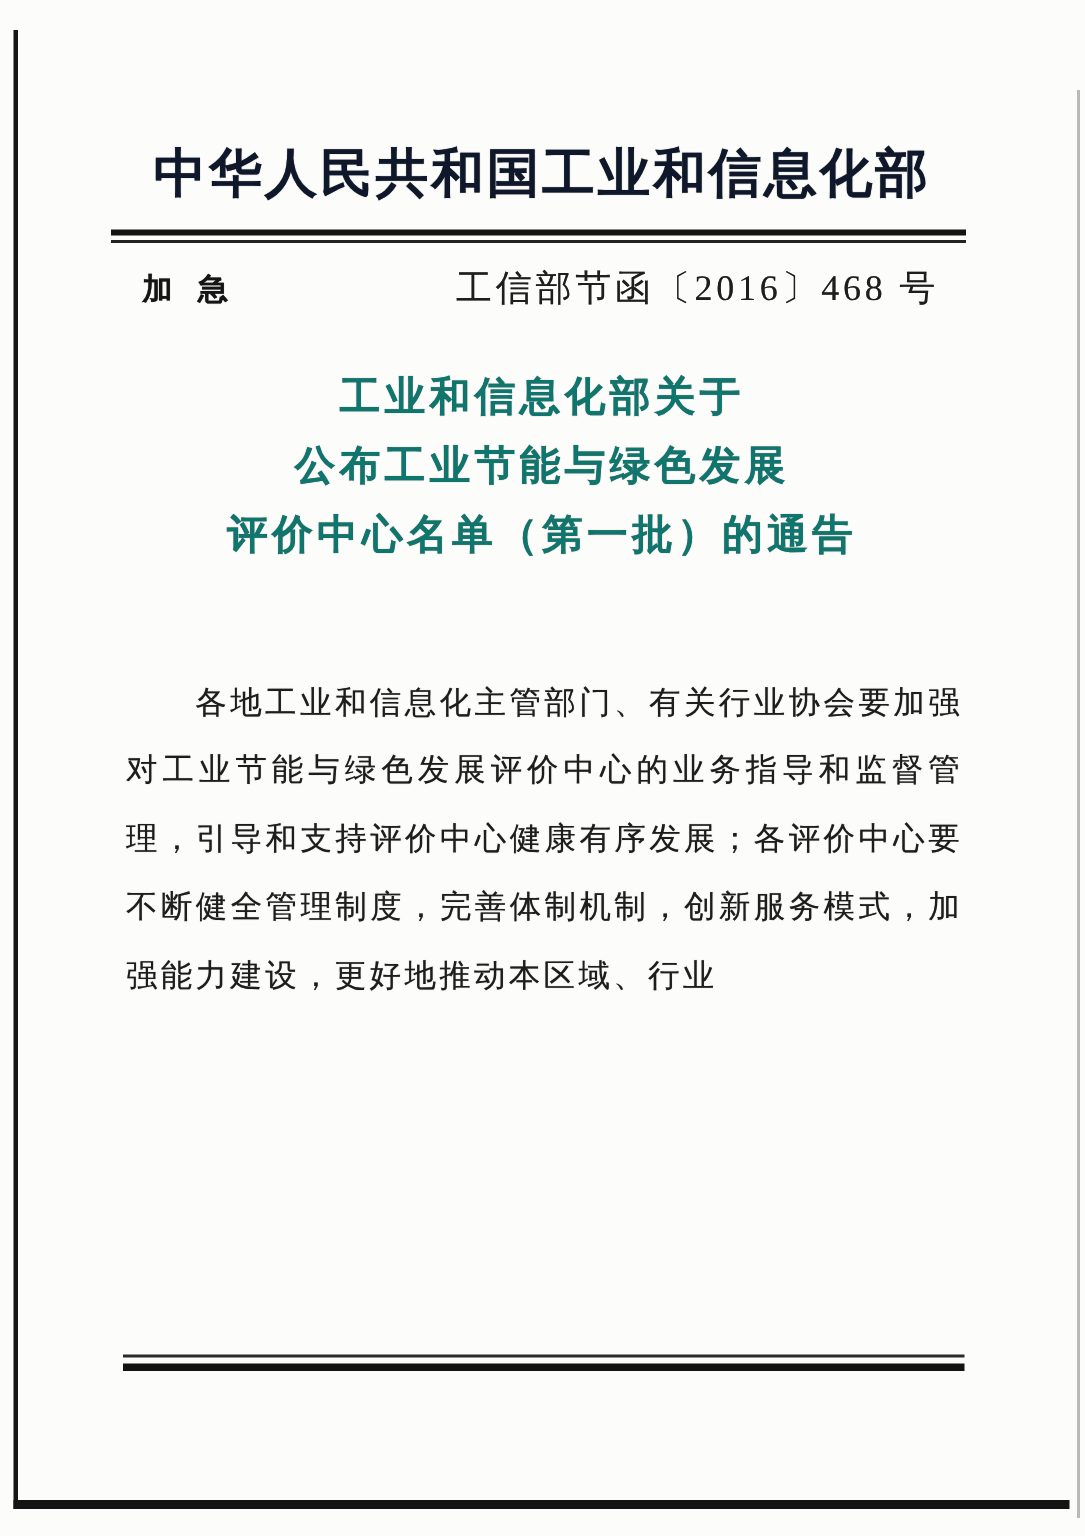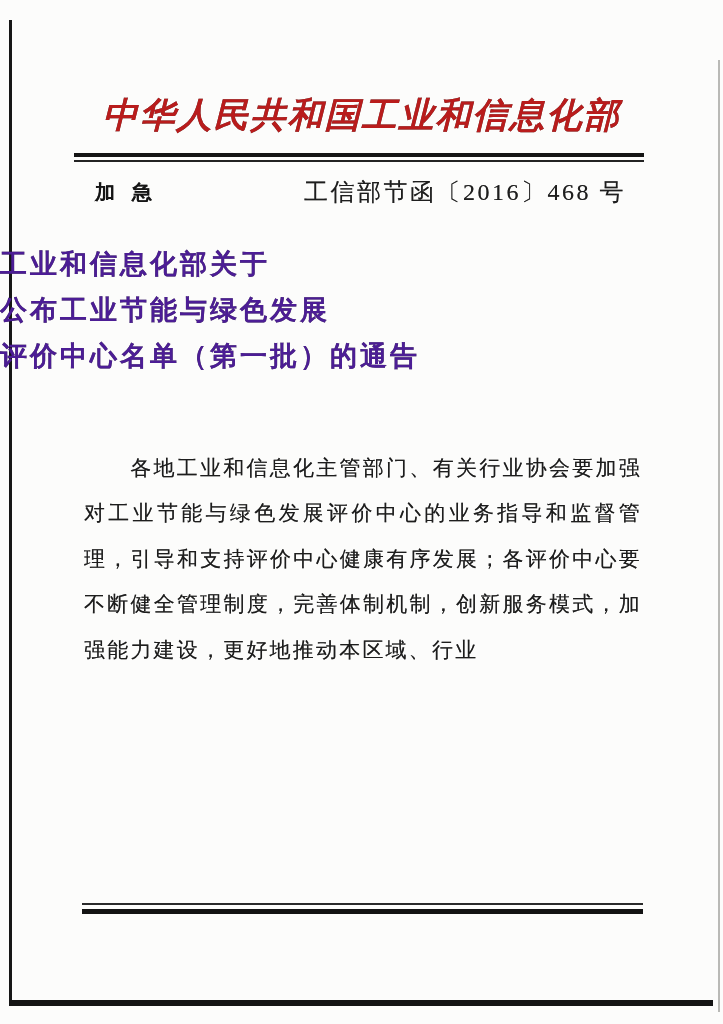--- a/index.html
+++ b/index.html
@@ -27,24 +27,23 @@
   .scan-right {
     position: absolute; left: 718px; top: 60px;
     width: 2px; height: 952px; background: #b9b9b6;
   }
   
   .letterhead {
     position: absolute; top: 92px; left: 0; width: 723px;
     text-align: center;
     font-size: 35px; font-weight: bold;
     letter-spacing: 2px;
-    color: #b91c1c;
+    color: #0f172a;
     text-shadow: 0 0 0.6px rgba(20,20,20,0.75);
     white-space: nowrap;
-    font-style: italic;
   }
   .header-rule {
     position: absolute; top: 153px; left: 74px; width: 570px;
   }
   .header-rule .thick { height: 4px; background: #141414; }
   .header-rule .gap   { height: 3px; }
   .header-rule .thin  { height: 2px; background: #232323; }
   
   .meta-row {
     position: absolute; top: 176px; left: 74px; width: 570px;
@@ -58,25 +57,25 @@
     text-shadow: 0 0 0.5px rgba(20,20,20,0.7);
   }
   .doc-number {
     font-size: 24px; color: #1e1e1e;
     letter-spacing: 2.5px;
     text-shadow: 0 0 0.4px rgba(30,30,30,0.6);
   }
   
   .doc-title {
     position: absolute; top: 241px; left: 0; width: 723px;
-    text-align: left;
+    text-align: center;
     font-size: 27px; font-weight: bold;
     line-height: 46px;
     letter-spacing: 3px;
-    color: #4c1d95;
+    color: #0f766e;
     text-shadow: 0 0 0.6px rgba(20,20,20,0.7);
   }
   
   .doc-body {
     position: absolute; top: 446px; left: 84px; width: 558px;
     font-size: 21px;
     line-height: 45.4px;
     letter-spacing: 2.2px;
     color: #1d1d1d;
     text-align: justify;

